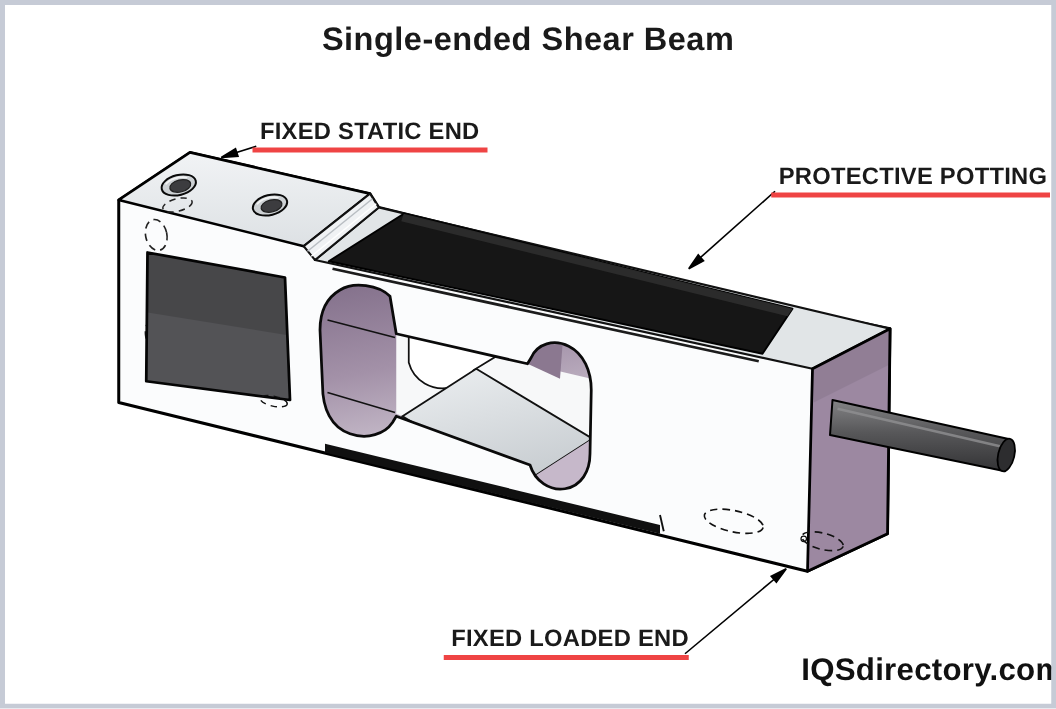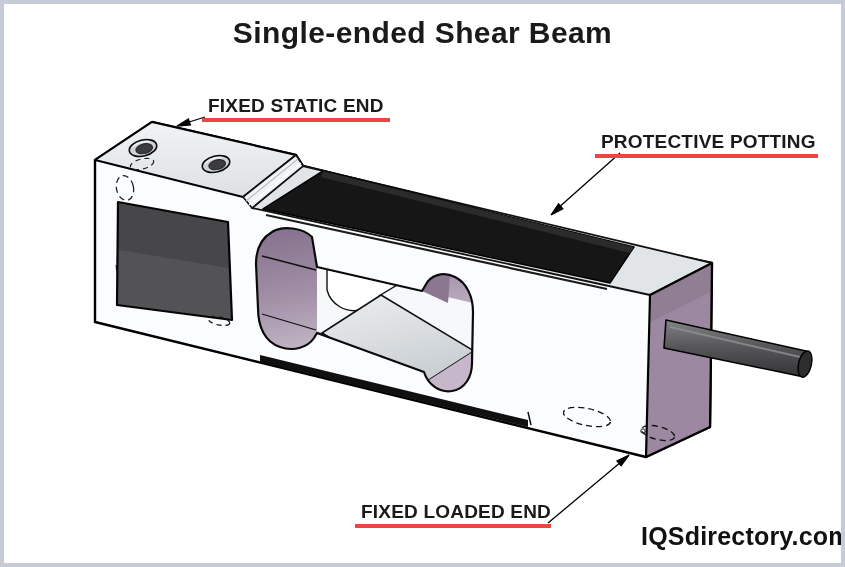--- a/index.html
+++ b/index.html
@@ -6,29 +6,29 @@
   #frame{
     position:relative;width:845px;height:567px;background:#ffffff;
     font-family:"Liberation Sans", sans-serif;overflow:hidden;
   }
   #frame-border{
     position:absolute;inset:0;border:4px solid #c6cbd6;pointer-events:none;z-index:30;
   }
   #diagram-svg{position:absolute;left:0;top:0;z-index:5;}
   .page-title{
     position:absolute;left:0;right:0;top:16px;text-align:center;z-index:20;
-    font-size:30px;font-weight:bold;color:#1a1a1a;letter-spacing:.4px;
+    font-size:26px;font-weight:bold;color:#1a1a1a;letter-spacing:.4px;
   }
   .callout{
     position:absolute;z-index:20;font-weight:bold;color:#1a1a1a;
     font-size:19px;letter-spacing:.2px;border-bottom:4px solid #ef4444;
     white-space:nowrap;line-height:1.0;padding:0 4px 3px 6px;
   }
   #label-fixed{left:202px;top:96px;width:178px;}
-  #label-potting{left:595px;top:132px;width:213px;}
+  #label-potting{left:617px;top:132px;width:213px;}
   #label-free{left:355px;top:502px;width:186px;}
   .watermark{
     position:absolute;left:641px;top:522px;z-index:20;
     font-size:25px;font-weight:bold;color:#111;letter-spacing:.2px;
   }
 </style>
 </head>
 <body>
 
 <div id="frame">

